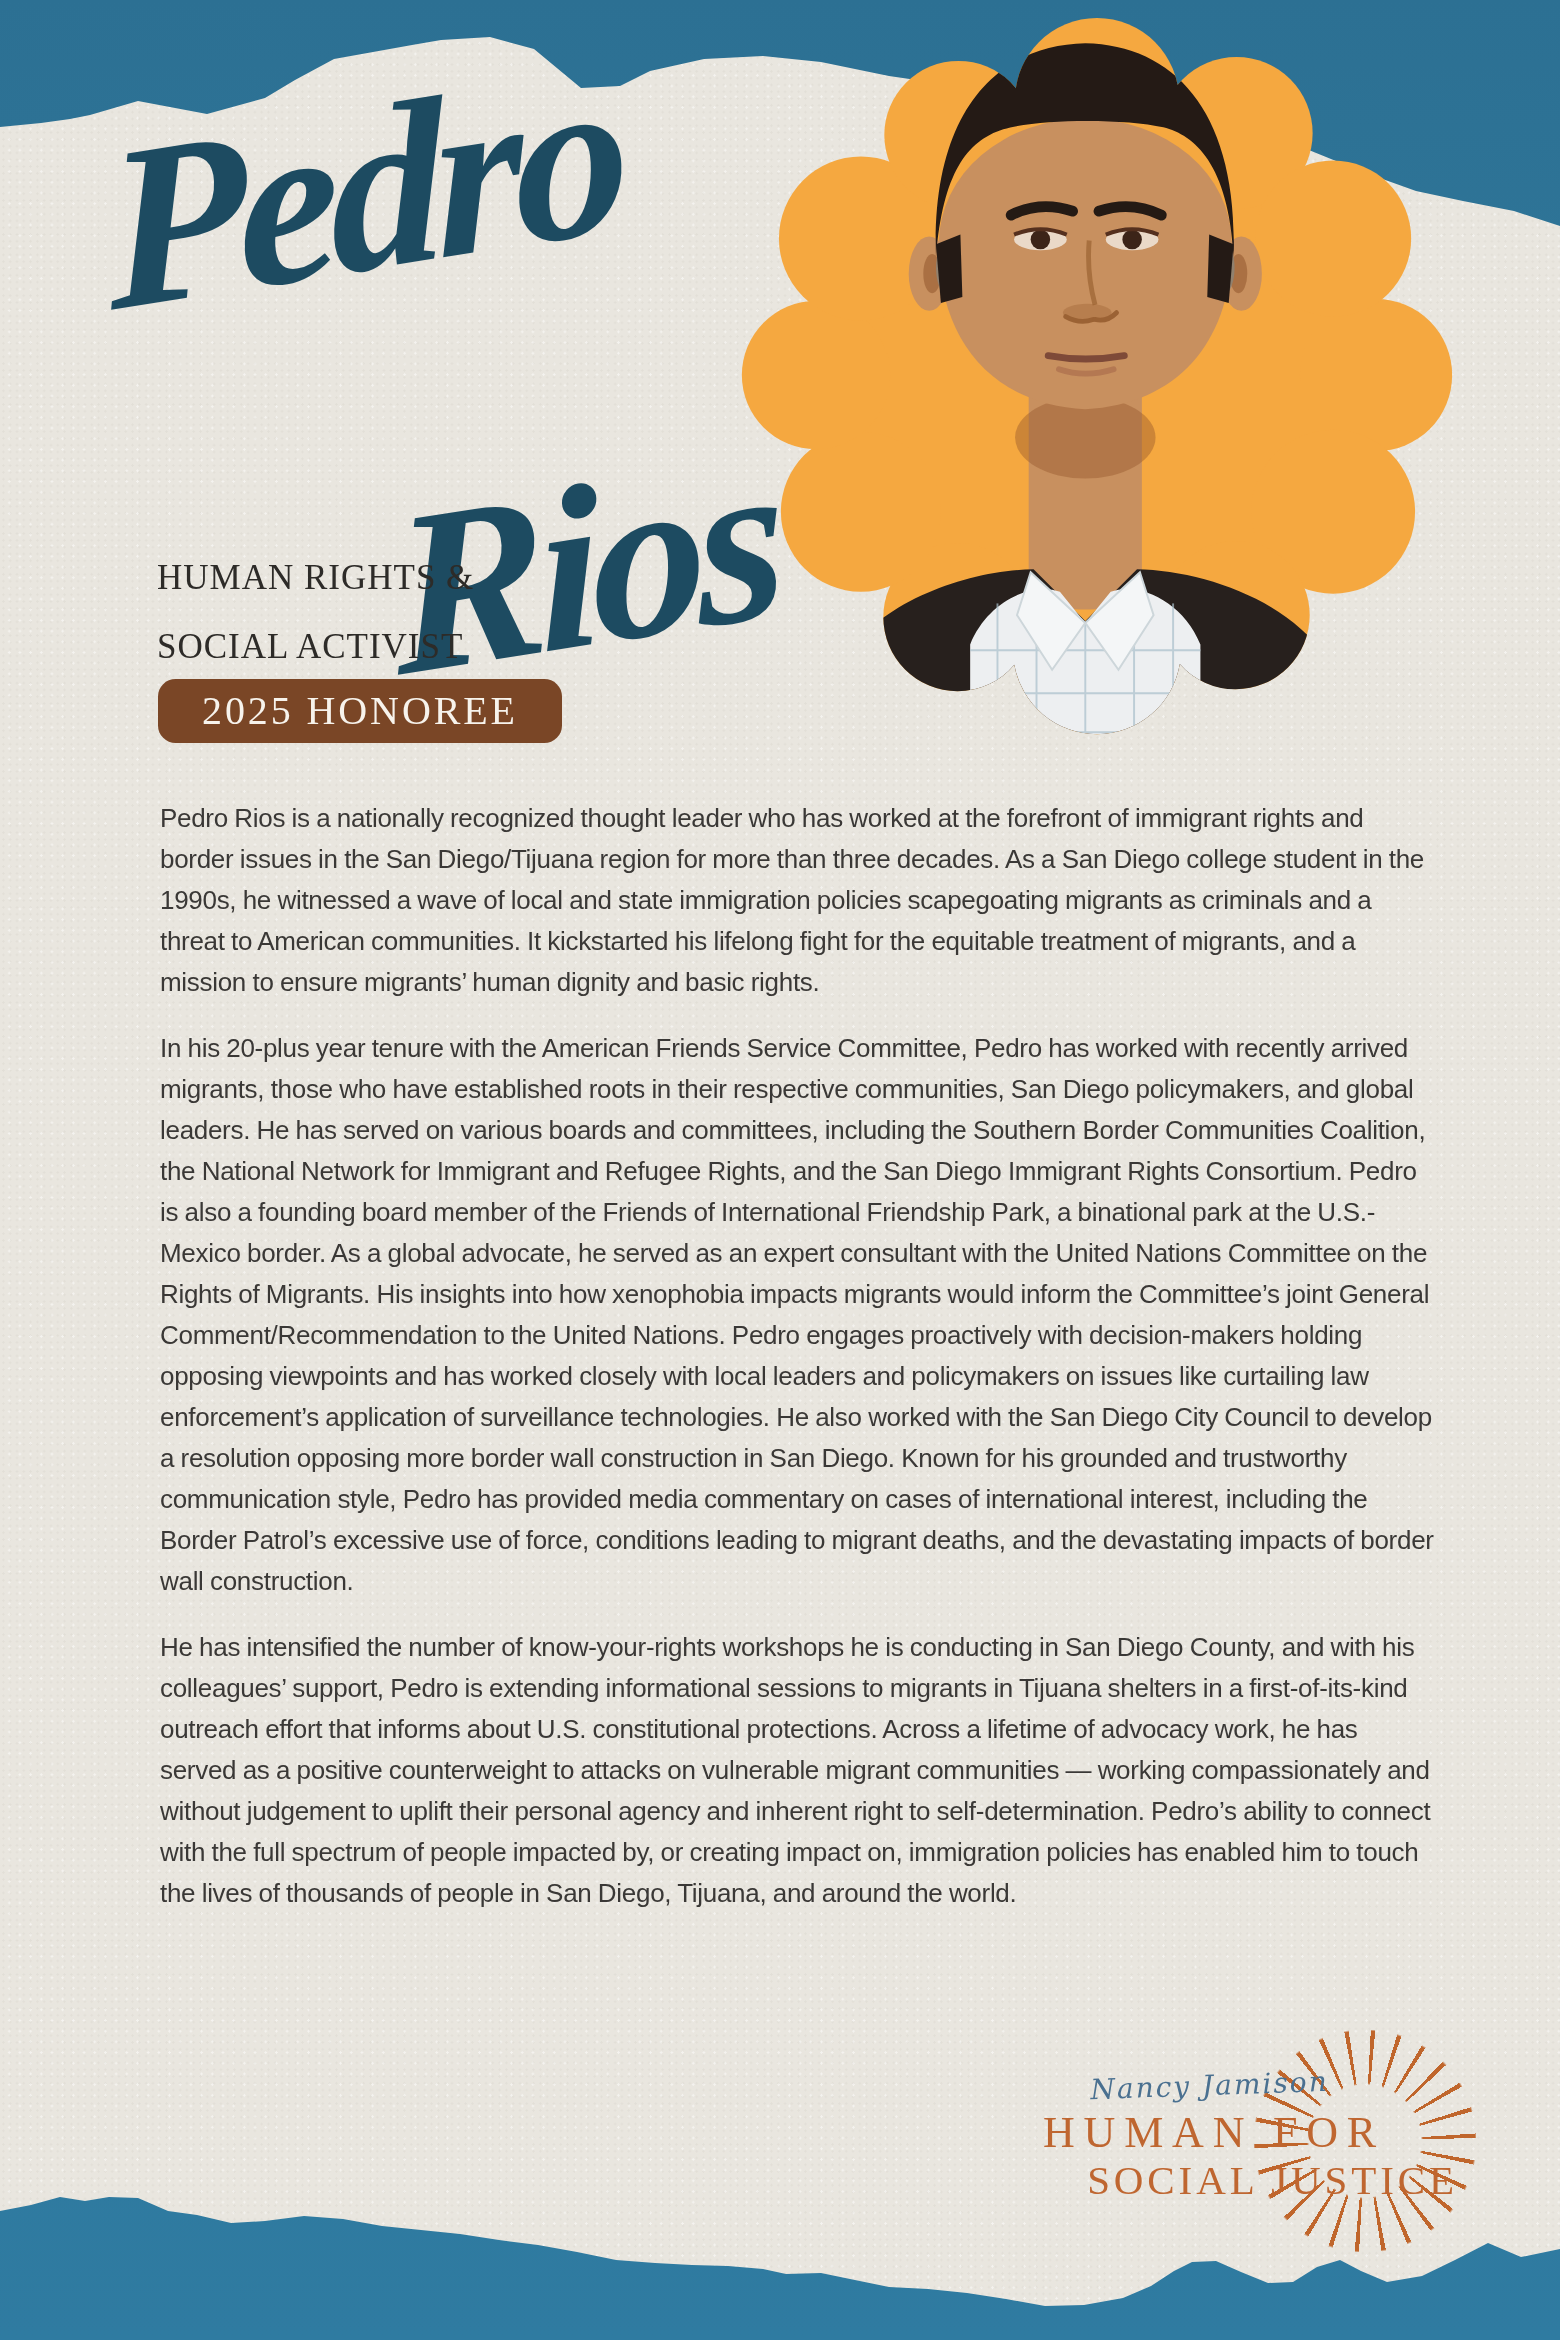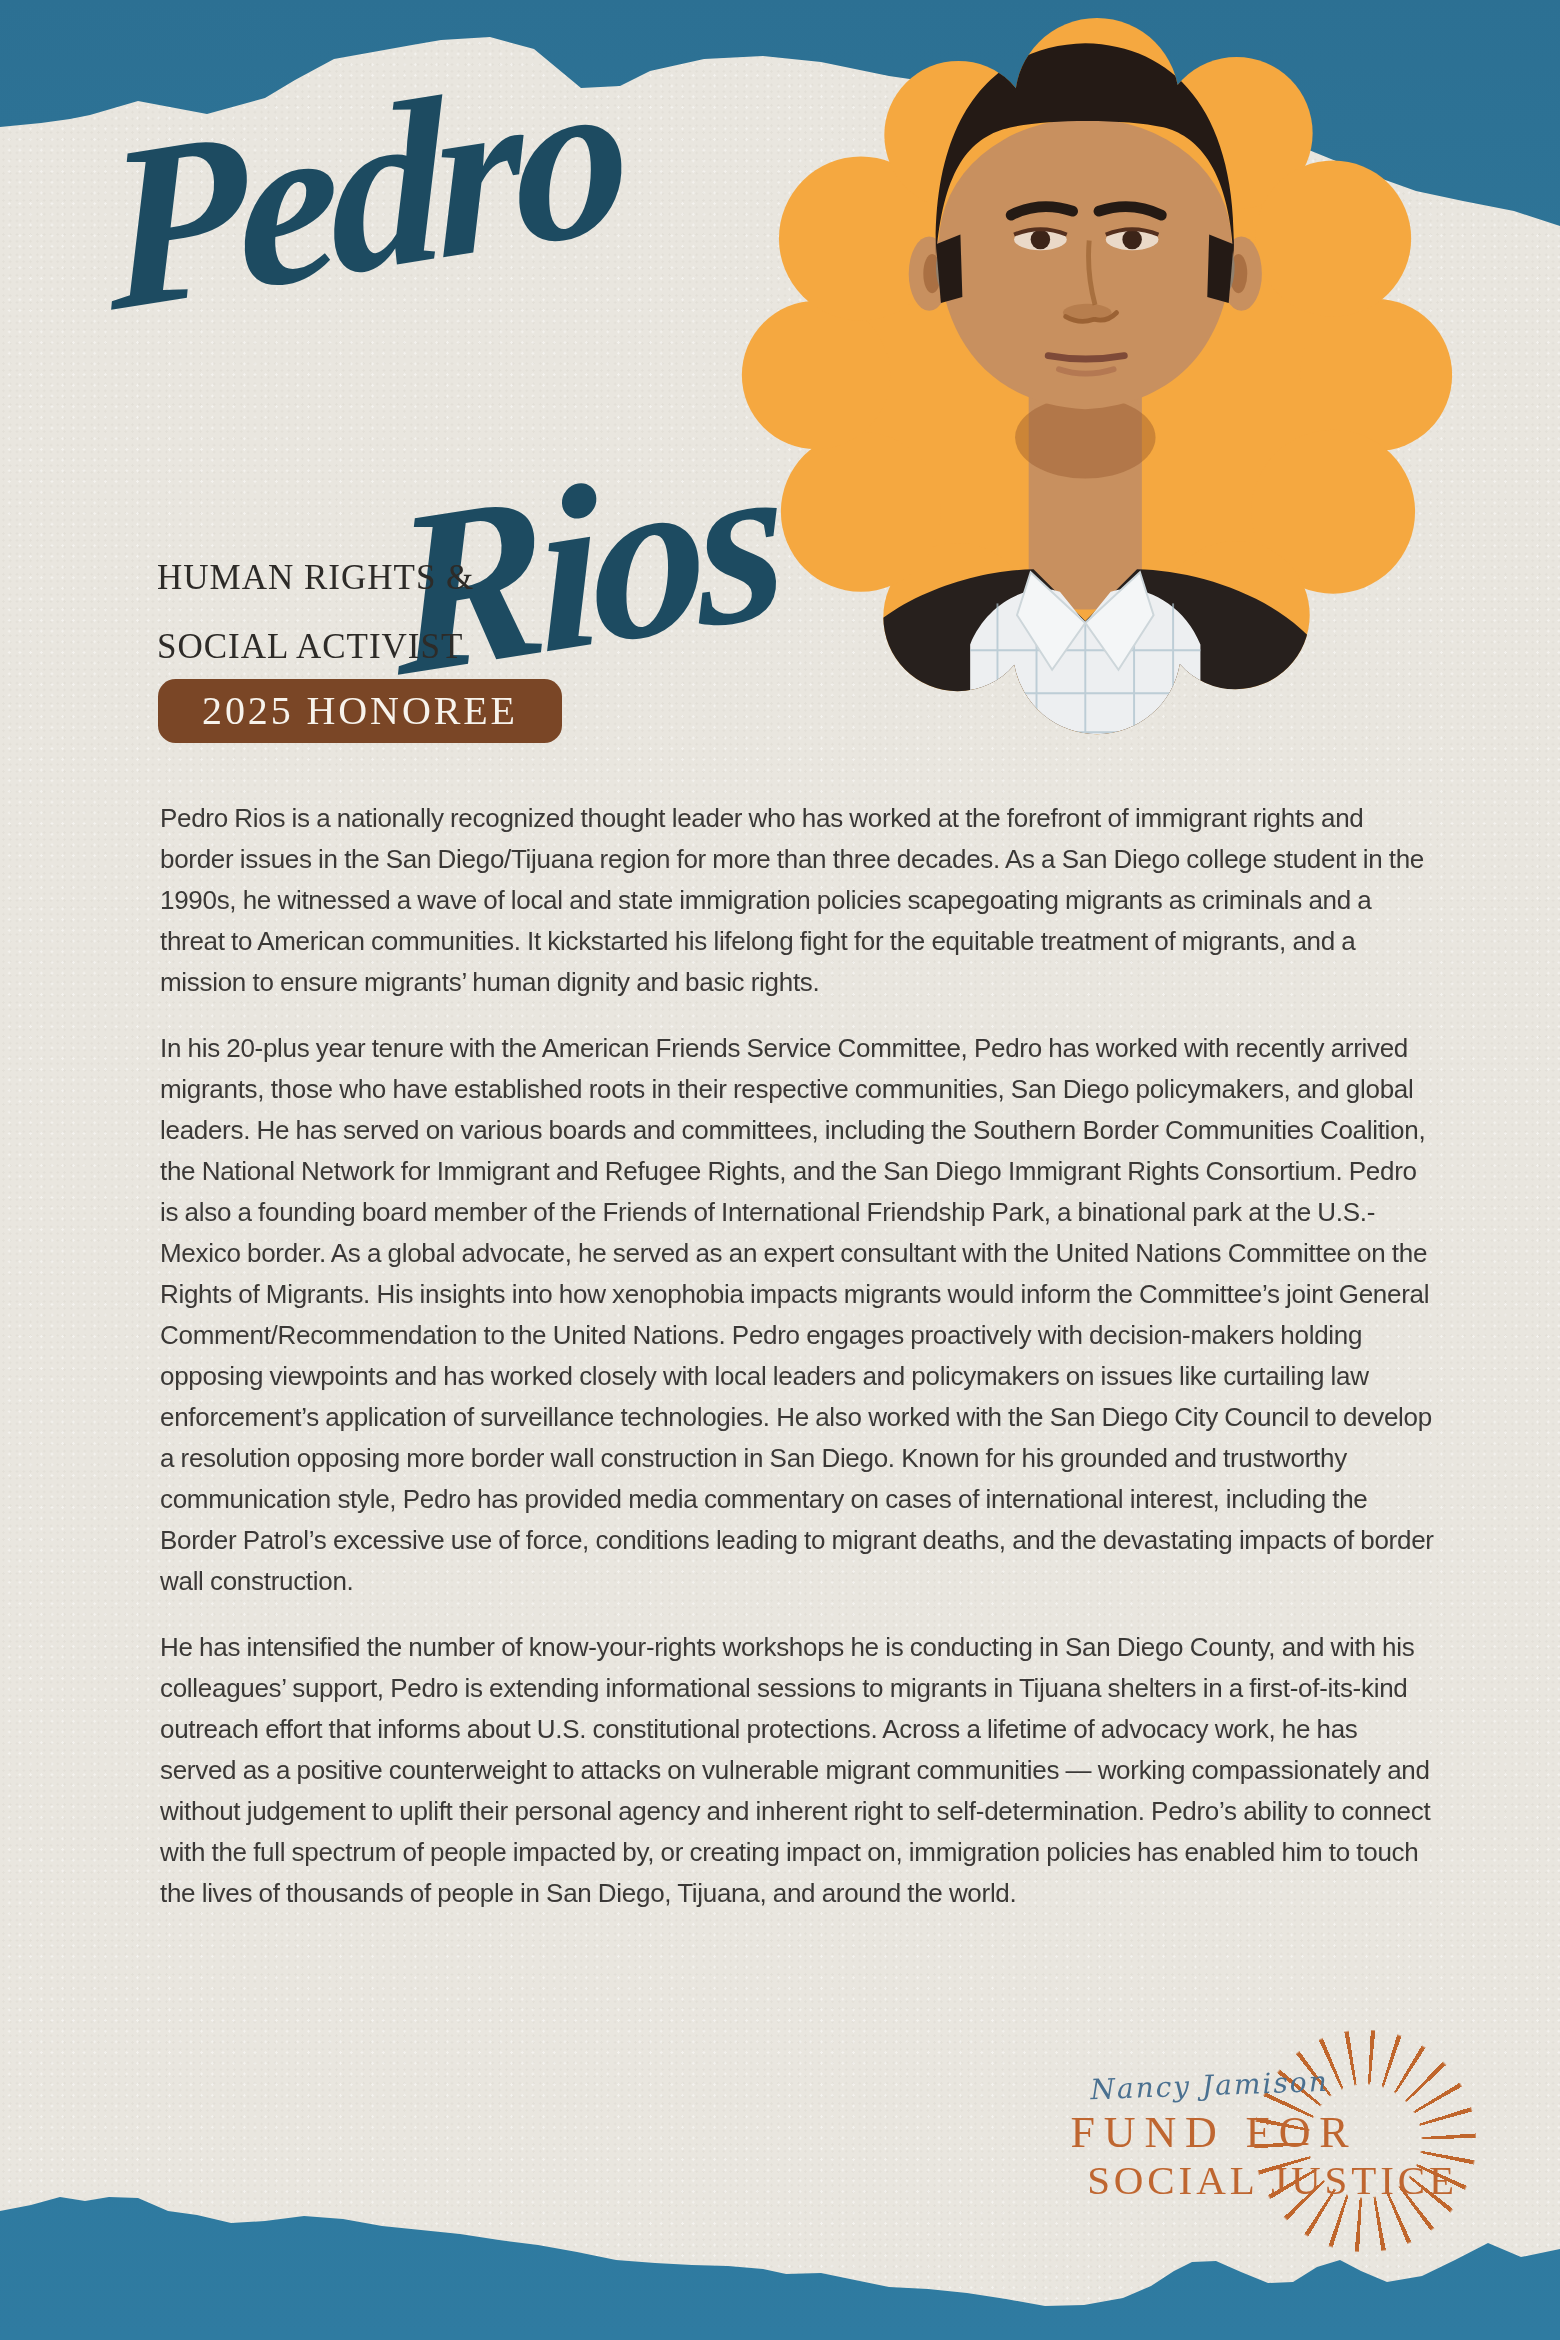--- a/index.html
+++ b/index.html
@@ -189,17 +189,17 @@
   </svg>
 
   <div class="bio">
     <p>Pedro Rios is a nationally recognized thought leader who has worked at the forefront of immigrant rights and border issues in the San Diego/Tijuana region for more than three decades. As a San Diego college student in the 1990s, he witnessed a wave of local and state immigration policies scapegoating migrants as criminals and a threat to American communities. It kickstarted his lifelong fight for the equitable treatment of migrants, and a mission to ensure migrants’ human dignity and basic rights.</p>
     <p>In his 20-plus year tenure with the American Friends Service Committee, Pedro has worked with recently arrived migrants, those who have established roots in their respective communities, San Diego policymakers, and global leaders. He has served on various boards and committees, including the Southern Border Communities Coalition, the National Network for Immigrant and Refugee Rights, and the San Diego Immigrant Rights Consortium. Pedro is also a founding board member of the Friends of International Friendship Park, a binational park at the U.S.-Mexico border. As a global advocate, he served as an expert consultant with the United Nations Committee on the Rights of Migrants. His insights into how xenophobia impacts migrants would inform the Committee’s joint General Comment/Recommendation to the United Nations. Pedro engages proactively with decision-makers holding opposing viewpoints and has worked closely with local leaders and policymakers on issues like curtailing law enforcement’s application of surveillance technologies. He also worked with the San Diego City Council to develop a resolution opposing more border wall construction in San Diego. Known for his grounded and trustworthy communication style, Pedro has provided media commentary on cases of international interest, including the Border Patrol’s excessive use of force, conditions leading to migrant deaths, and the devastating impacts of border wall construction.</p>
     <p>He has intensified the number of know-your-rights workshops he is conducting in San Diego County, and with his colleagues’ support, Pedro is extending informational sessions to migrants in Tijuana shelters in a first-of-its-kind outreach effort that informs about U.S. constitutional protections. Across a lifetime of advocacy work, he has served as a positive counterweight to attacks on vulnerable migrant communities — working compassionately and without judgement to uplift their personal agency and inherent right to self-determination. Pedro’s ability to connect with the full spectrum of people impacted by, or creating impact on, immigration policies has enabled him to touch the lives of thousands of people in San Diego, Tijuana, and around the world.</p>
   </div>
 
   <div class="sunburst"></div>
   <div class="signature">Nancy Jamison</div>
-  <div class="org-line1">FUND FOR</div>
+  <div class="org-line1">HUMAN FOR</div>
   <div class="org-line2">SOCIAL JUSTICE</div>
 
 </div>
 
 
 </body></html>

